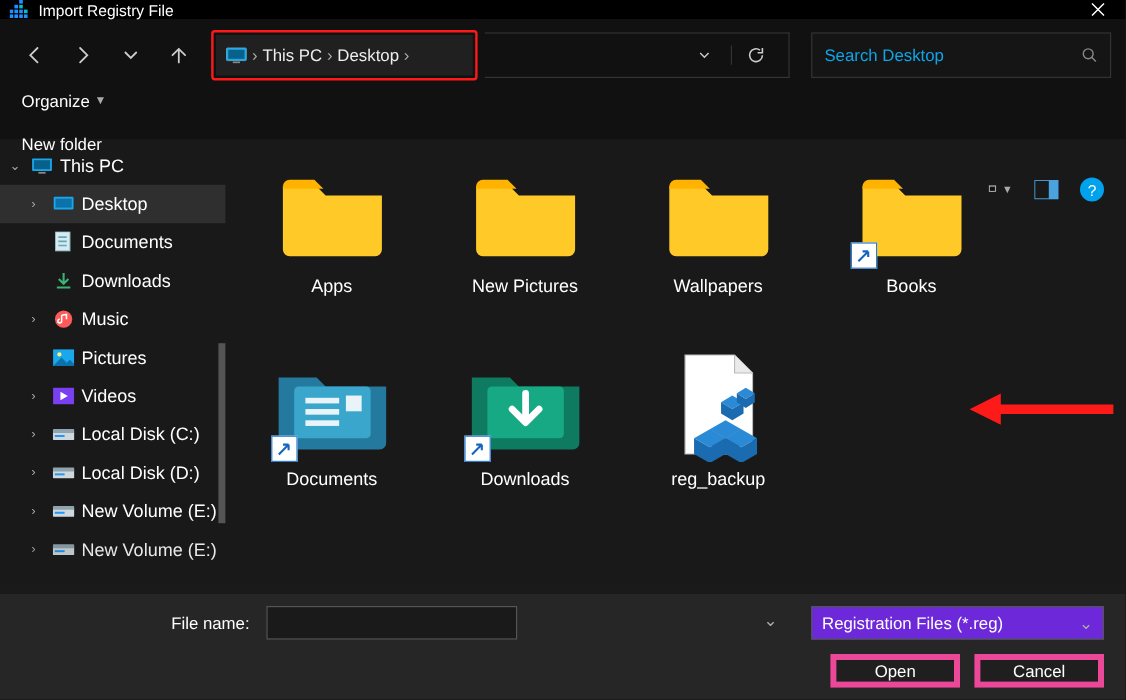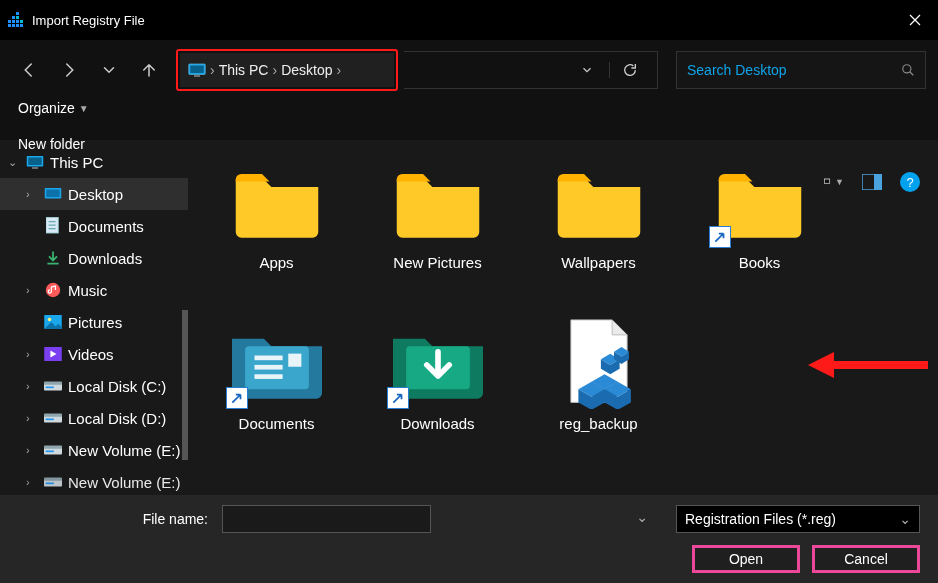--- a/index.html
+++ b/index.html
@@ -4,21 +4,21 @@
 <style>
   * { box-sizing: border-box; margin: 0; padding: 0; }
   body {
     width: 938px; height: 583px;
     background: #1a1a1a;
     font-family: "Segoe UI", sans-serif;
     font-size: 14px; color: #fff; overflow: hidden;
     position: relative;
   }
   .titlebar {
-    height: 40px; background: #000;
+    height: 16px; background: #000;
     display: flex; align-items: center; padding-left: 8px;
   }
   .app-icon {
     width: 16px; height: 16px; margin-right: 8px;
     display:inline-flex;
   }
   .app-icon svg { width:16px; height:16px; }
   .title-text { flex: 1; font-size: 13px; }
   .close-btn {
     width: 46px; height: 32px; display:flex; align-items:center; justify-content:center;
@@ -116,27 +116,27 @@
   }
   .row1 { display:flex; align-items:center; gap:8px; }
   .fn-label { width:196px; text-align:right; padding-right:6px;}
   .fn-input {
     flex:1; height:28px; border:1px solid #555; background:#1a1a1a; color:#fff;
     padding:0 22px 0 8px; position:relative;
   }
   .fn-wrap { flex:1; position:relative; }
   .fn-wrap::after { content:"⌄"; position:absolute; right:8px; top:4px; color:#aaa;}
   .ft-select {
-    width: 244px; height:28px; border:1px solid #555; background:#000000;
+    width: 244px; height:28px; border:1px solid #555; background:#6d28d9;
     display:flex; align-items:center; padding:0 8px; gap:6px;
     justify-content:space-between; margin-left:12px;
   }
   .row2 { display:flex; justify-content:flex-end; gap:12px; margin-top:12px; }
   .dlg-btn {
-    width:108px; height:28px; border:3px solid #ec4899; background:#1f1f1f;
+    width:108px; height:28px; border:5px solid #ec4899; background:#1f1f1f;
     display:flex; align-items:center; justify-content:center; cursor:pointer;
   }
 </style>
 </head>
 <body>
 
 <div class="titlebar">
   <span class="app-icon">
     <svg viewBox="0 0 16 16">
       <rect x="0" y="8" width="3" height="3" fill="#1e90ff"></rect>

